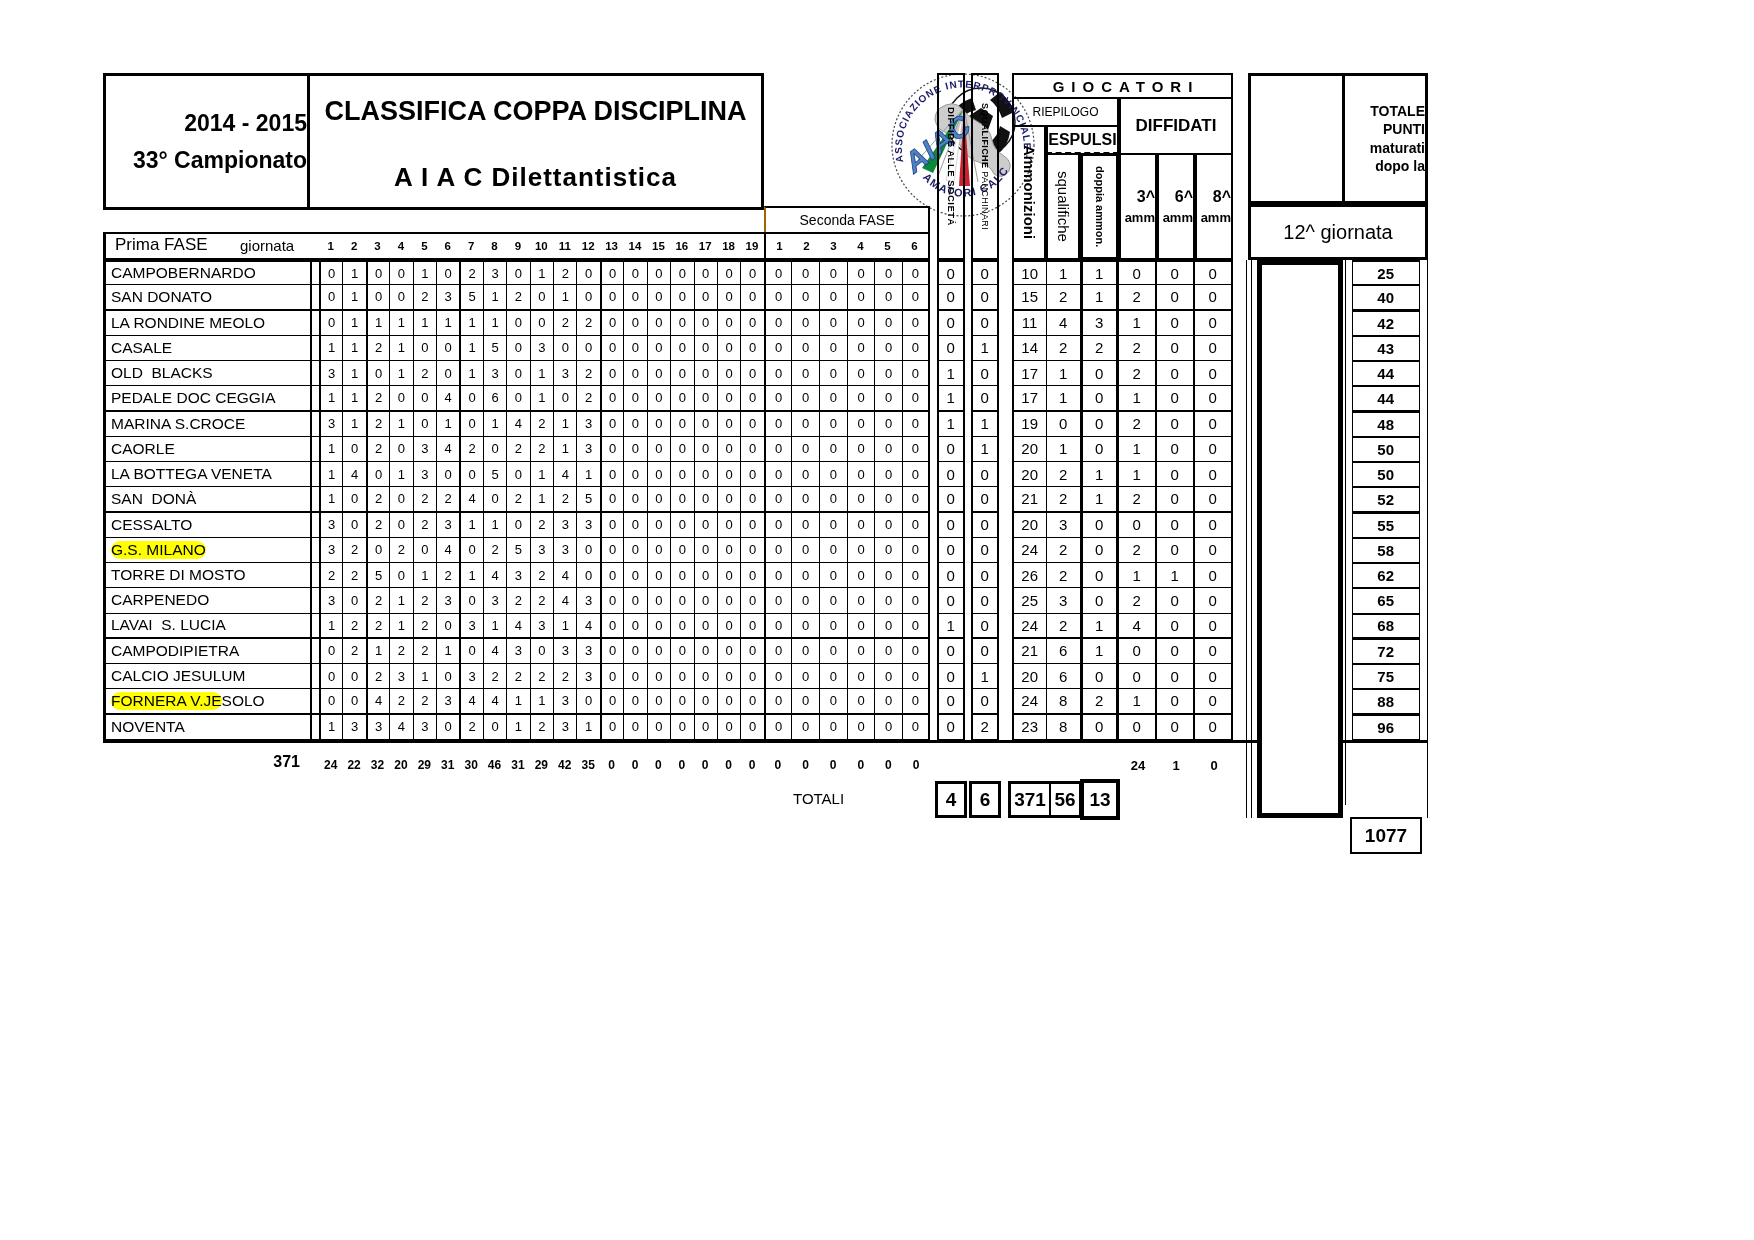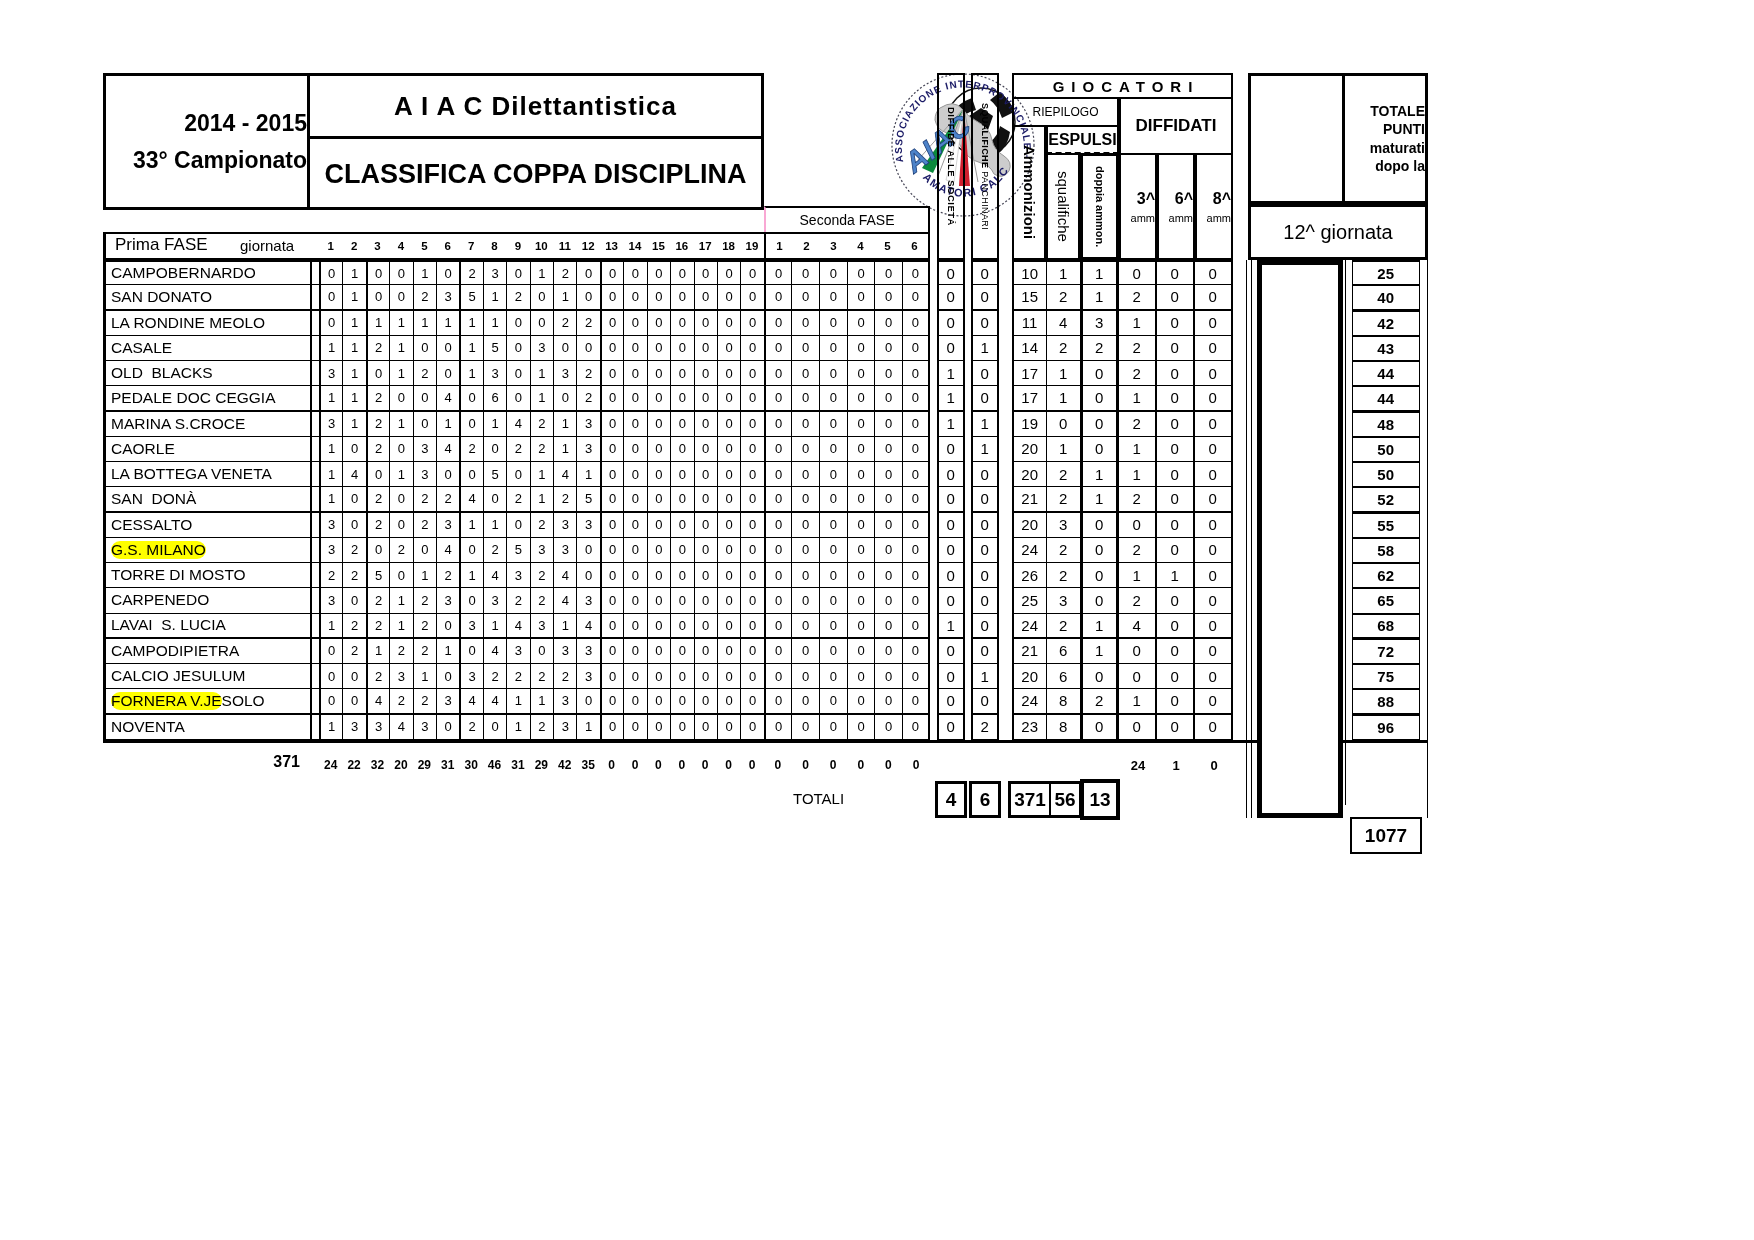--- a/index.html
+++ b/index.html
@@ -21,31 +21,31 @@
   #h-panch .p1{font-weight:bold;}
   #h-gioc{left:1012px;top:73px;width:221px;height:26px;font-weight:bold;font-size:15px;letter-spacing:7px;padding-left:7px;}
   #h-riep{left:1012px;top:97px;width:107px;height:30px;font-size:12px;}
   #h-espulsi{left:1046px;top:125px;width:73px;height:30px;font-weight:bold;font-size:16px;border-bottom:3px dashed #000;}
   #h-diffidati{left:1119px;top:97px;width:114px;height:58px;font-weight:bold;font-size:17px;text-align:center;}
   #h-amm{left:1012px;top:125px;width:34px;height:135px;font-weight:bold;font-size:15px;}
   #h-squal{left:1046px;top:153px;width:34px;height:107px;font-size:15px;}
   #h-dopp{left:1080px;top:153px;width:39px;height:107px;font-weight:bold;font-size:11px;border-width:3px;}
   .h-amm3{width:38px;top:153px;height:107px;gap:4px;}
   .h-amm3 .n{font-weight:bold;font-size:16px;}
-  .h-amm3 .l{font-weight:normal;font-size:11px;}
+  .h-amm3 .l{font-weight:bold;font-size:13px;}
   #h-a3{left:1119px;} #h-a6{left:1157px;} #h-a8{left:1195px;}
   #h-empty{left:1248px;top:73px;width:97px;height:131px;}
   #h-totpunti{left:1342px;top:73px;width:86px;height:131px;font-weight:bold;font-size:14px;line-height:1.3;text-align:center;}
   #h-g12{left:1248px;top:204px;width:180px;height:56px;font-size:20px;}
   
   #band-prima{left:103px;top:232px;width:661px;height:28px;border-top:2px solid #000;border-left:3px solid #000;border-bottom:2px solid #000;}
   #lbl-prima{left:115px;top:235px;font-size:17px;}
   #lbl-giornata{left:240px;top:237px;font-size:15px;}
   #prima-days{left:319px;top:232px;height:28px;display:flex;}
-  #sec-label{left:764px;top:206px;width:166px;height:26px;border-top:2px solid #000;border-left:2px solid #f9a8d4;border-right:2px solid #000;font-size:14px;}
+  #sec-label{left:764px;top:206px;width:166px;height:26px;border-top:2px solid #000;border-left:2px solid #a16207;border-right:2px solid #000;font-size:14px;}
   #sec-days{left:764px;top:232px;width:166px;height:28px;border-top:2px solid #000;border-left:2px solid #000;border-right:2px solid #000;border-bottom:2px solid #000;display:flex;}
   .dc{width:23.42px;display:flex;align-items:center;justify-content:center;font-weight:bold;font-size:11.5px;}
   .dc2{width:27.67px;display:flex;align-items:center;justify-content:center;font-weight:bold;font-size:11.5px;}
   
   #rows{left:103px;top:260px;width:1325px;}
   .row{display:flex;height:25.26px;}
   .cell{box-sizing:border-box;display:flex;align-items:center;justify-content:center;font-size:13px;border-bottom:1px solid #000;}
   .gap{box-sizing:border-box;}
   .row.grp .cell{border-bottom-width:2px;}
   #rows .row:first-child .cell{border-top:2px solid #000;}
@@ -92,22 +92,22 @@
   #logo{left:888px;top:70px;width:150px;height:150px;}
 </style>
 </head>
 <body>
 
 <div id="season" class="abs b3 col">
   <div>2014 - 2015</div>
   <div>33° Campionato</div>
 </div>
 <div id="titlebox" class="abs b3">
+  <div id="title2" class="cen">CLASSIFICA COPPA DISCIPLINA</div>
   <div id="title1" class="cen">A I A C    Dilettantistica</div>
-  <div id="title2" class="cen">CLASSIFICA COPPA DISCIPLINA</div>
 </div>
 
 <svg id="logo" class="abs" viewBox="0 0 150 150">
   <circle cx="75" cy="75" r="71" fill="none" stroke="#445" stroke-width="1.2" stroke-dasharray="2 2"></circle>
   <circle cx="93" cy="52" r="34" fill="#fff" stroke="#111" stroke-width="1.5"></circle>
   <polygon points="93,38 105,46 100,60 86,60 81,46" fill="#111"></polygon>
   <path d="M 62,44 Q 72,32 84,28 L 88,40 Q 75,43 68,54 Z" fill="#111"></path>
   <path d="M 112,22 Q 122,30 126,42 L 114,48 Q 110,36 102,30 Z" fill="#111"></path>
   <path d="M 122,62 Q 120,76 110,84 L 102,72 Q 110,66 112,56 Z" fill="#111"></path>
   <path d="M 52,38 q 14,-9 22,1 q 6,8 16,13 q 12,6 14,18 q 2,10 12,16 q 9,6 5,15 q -6,9 -15,3 q -4,-9 -13,-11 q -14,-4 -20,-16 q -4,-10 -14,-14 q -10,-3 -12,-13 q 0,-8 5,-12 z" fill="#cdcdcd" stroke="#979797" stroke-width="1"></path>

